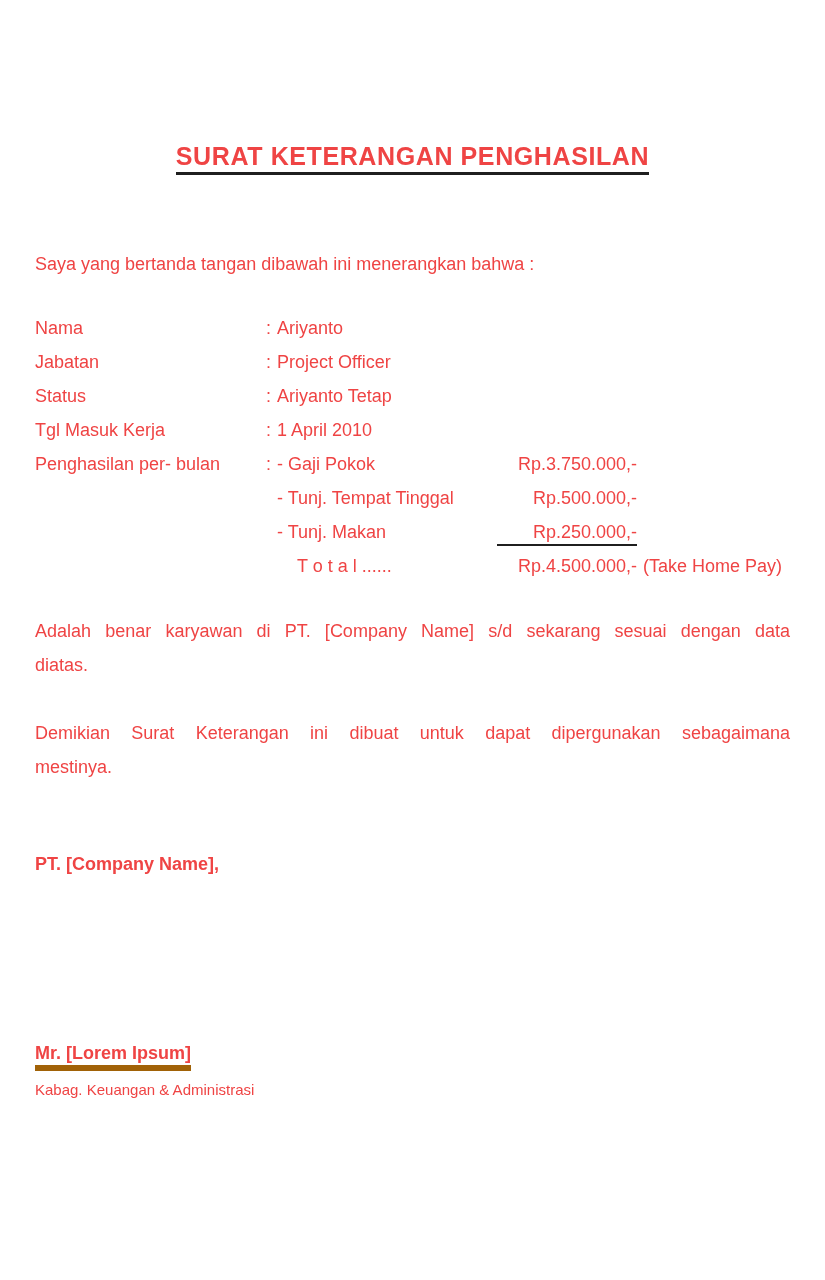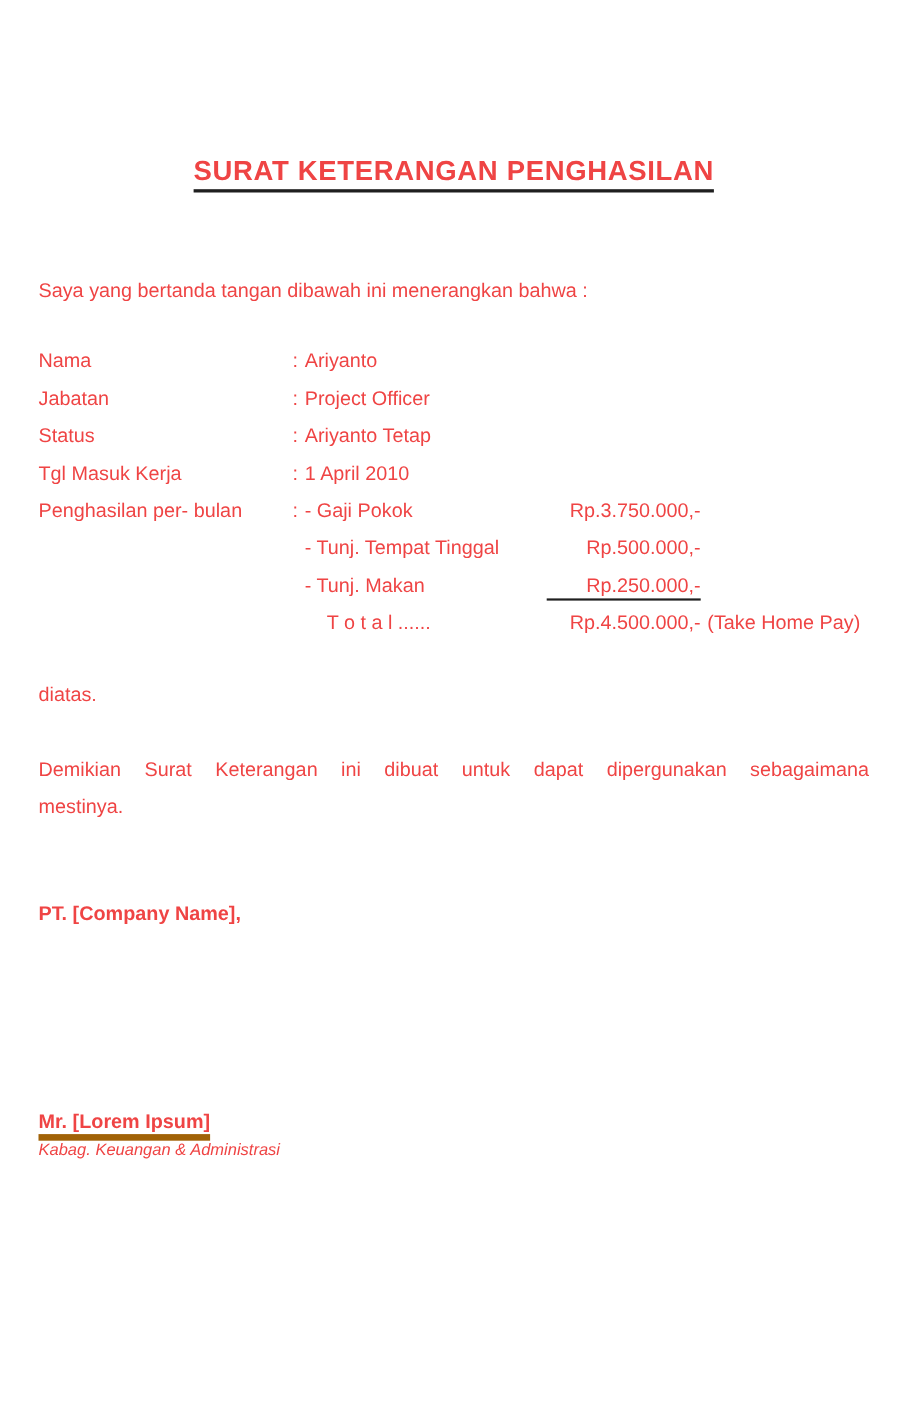--- a/index.html
+++ b/index.html
@@ -90,23 +90,22 @@
   }
   .signer-name {
     display: inline-block;
     font-size: 18px;
     font-weight: bold;
     line-height: 20px;
     border-bottom: 6px solid #a16207;
     padding-bottom: 2px;
   }
   .signer-title {
-    margin-top: 0;
+    margin-top: 10px;
     font-size: 15px;
-    font-style: italic;
     line-height: 18px;
   }
 </style>
 </head>
 <body>
 
 <div class="page">
 
   <div class="title-wrap">
     <h1 class="doc-title">SURAT KETERANGAN PENGHASILAN</h1>
@@ -168,20 +167,21 @@
       <span class="ivalue ind2">T o t a l ......</span>
       <span class="acell"><span class="amount">
             <span>Rp.</span>
             <span>4.500.000,-</span>
           </span><span class="suffix">(Take Home Pay)</span></span>
     </div>
 
   </div>
 
   <div class="para p1">
+    <div class="jline">Adalah benar karyawan di PT. [Company Name] s/d sekarang sesuai dengan data</div>
     <div>diatas.</div>
   </div>
 
   <div class="para p2">
     <div class="jline">Demikian Surat Keterangan ini dibuat untuk dapat dipergunakan sebagaimana</div>
     <div>mestinya.</div>
   </div>
 
   <div class="closing">
     <div class="company-line">PT. [Company Name],</div>

